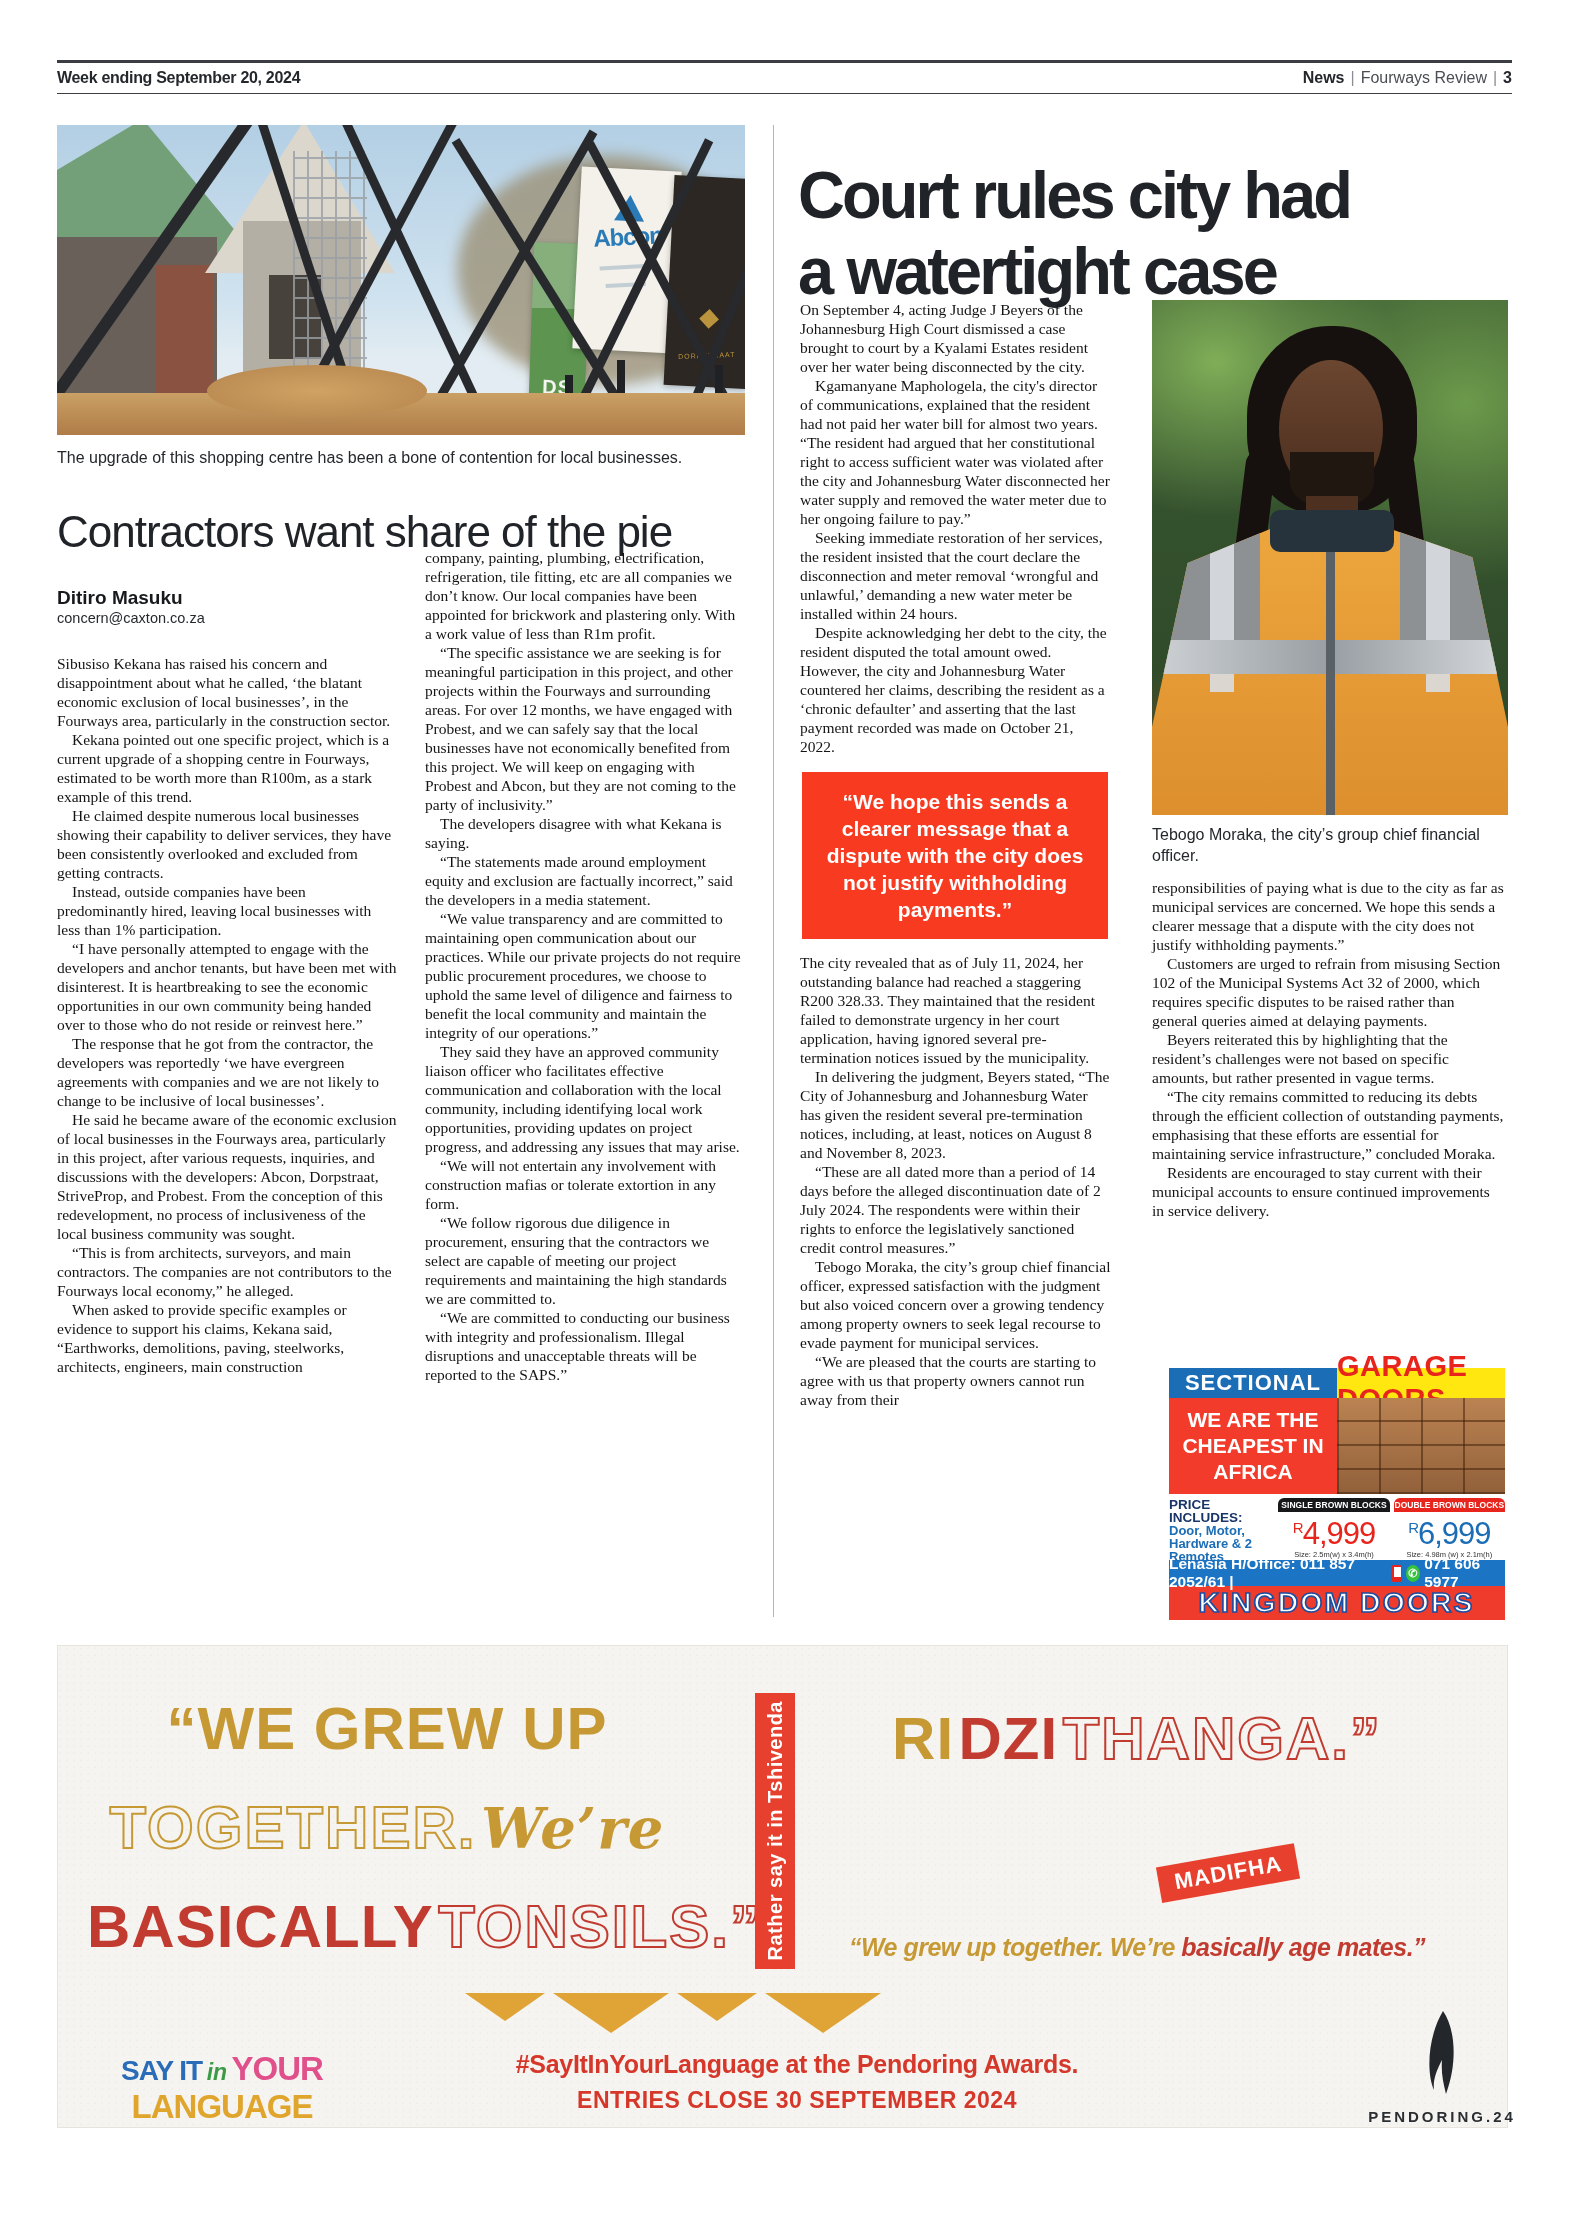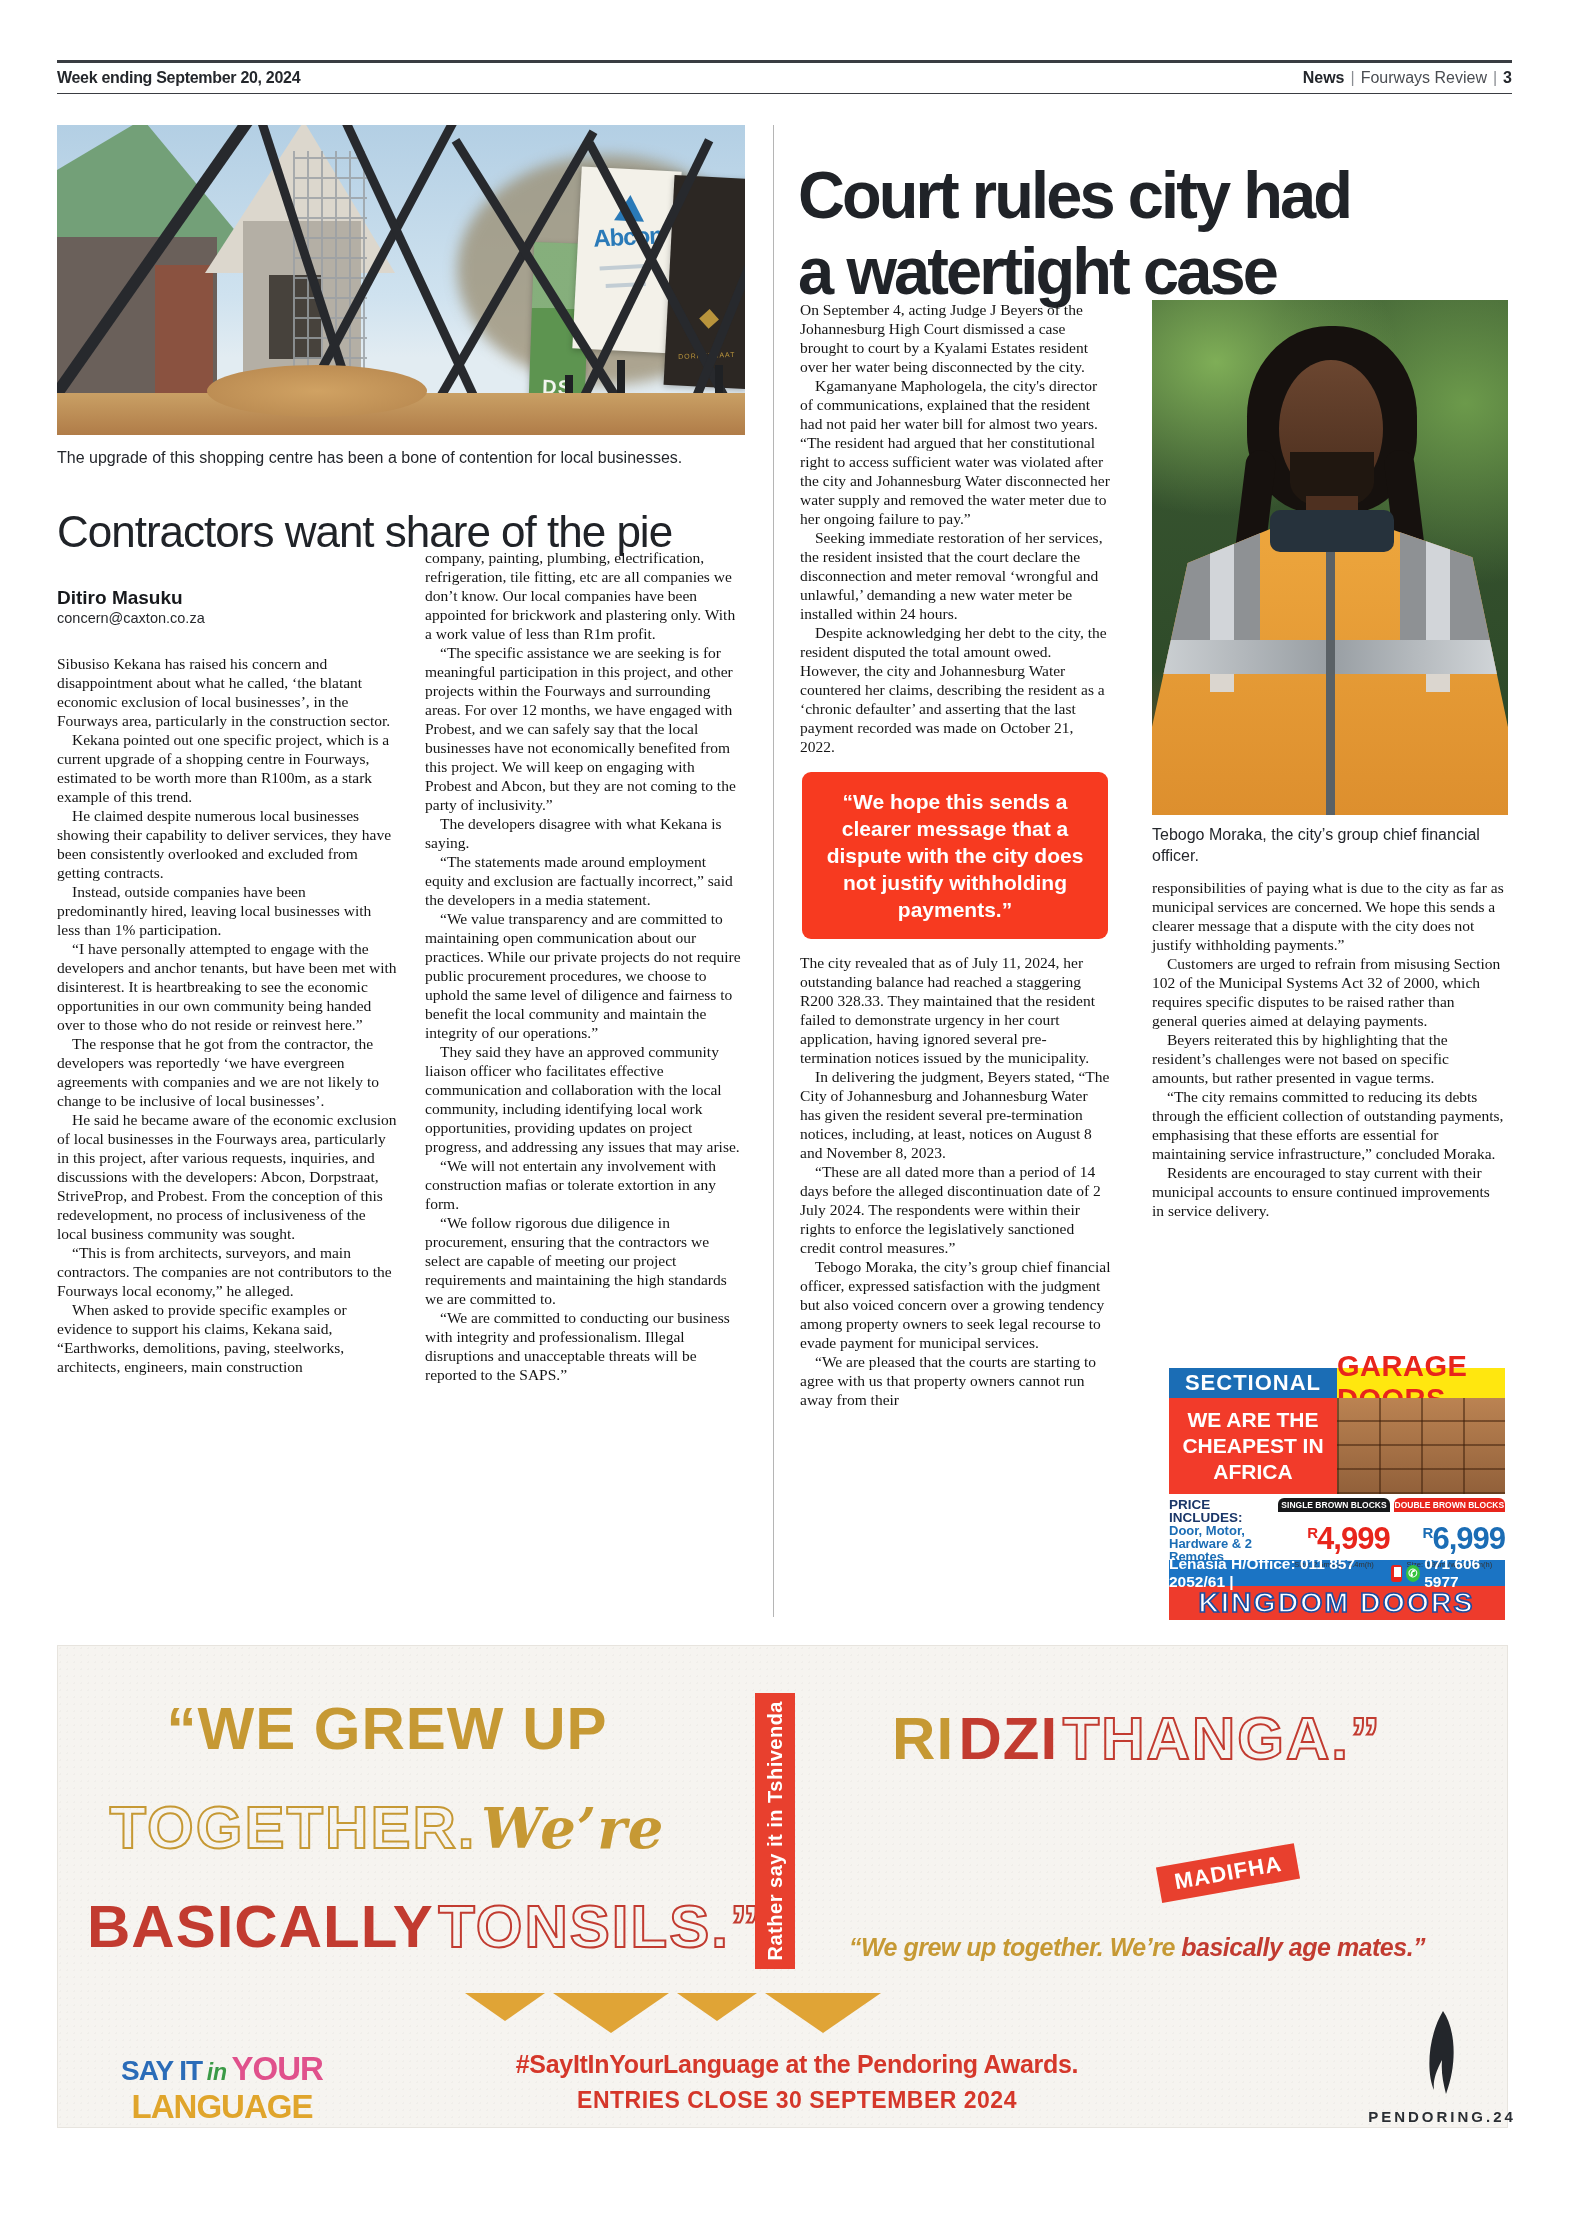--- a/index.html
+++ b/index.html
@@ -77,21 +77,21 @@
   
   .vdiv{position:absolute;left:773px;top:125px;width:1px;height:1492px;background:#b5b5b5;}
 
   
   .ra-head{position:absolute;left:798px;top:112px;width:720px;font-size:67px;line-height:76px;
            font-weight:bold;letter-spacing:-3px;color:#202328;}
   .ra-head span{display:block;transform:scaleX(.97);transform-origin:left top;}
   .ra-col1{left:800px;top:300px;width:312px;}
   .pullquote{background:#f73a20;color:#ffffff;font-family:"Liberation Sans",sans-serif;
              font-size:21px;line-height:27px;font-weight:bold;text-align:center;
-             padding:16px 12px;margin:16px 4px 14px 2px;border-radius:9px;}
+             padding:16px 12px;margin:16px 4px 14px 2px;}
   .ra-col2{left:1152px;top:878px;width:352px;}
   .cap2{position:absolute;left:1152px;top:824px;width:352px;}
 
   
   .photo2{position:absolute;left:1152px;top:300px;width:356px;height:515px;overflow:hidden;
       background:
         radial-gradient(220px 180px at 15% 95%, rgba(186,94,52,.55), transparent 70%),
         radial-gradient(260px 220px at 18% 12%, #7fae57, transparent 70%),
         radial-gradient(300px 260px at 88% 20%, #6c9a4b, transparent 70%),
         linear-gradient(#3c5a33,#2a4526);}
@@ -138,21 +138,21 @@
         linear-gradient(#bb8352,#91603a);}
   .gad-row3{display:flex;height:62px;align-items:stretch;gap:4px;padding-top:4px;}
   .gad-price-info{width:106px;line-height:13px;}
   .gad-pi1{color:#1a3668;font-weight:bold;font-size:13.5px;}
   .gad-pi2{color:#1b6db5;font-weight:bold;font-size:13px;}
   .gad-pbox{width:112px;display:flex;flex-direction:column;}
   .gad-plabel{font-size:8.5px;font-weight:bold;color:#fff;text-align:center;padding:2px 0;
               border-radius:6px 6px 0 0;}
   .lab-single{background:#17181a;}
   .lab-double{background:#e8251c;}
-  .gad-pval{font-weight:bold;font-size:31px;letter-spacing:-1px;line-height:42px;text-align:right;}
+  .gad-pval{font-weight:normal;font-size:31px;letter-spacing:-1px;line-height:32px;text-align:center;}
   .gad-pval .r{font-size:15px;vertical-align:super;}
   .val-red{color:#e8251c;}
   .val-blue{color:#1b6db5;}
   .gad-psize{font-size:7.5px;color:#333;text-align:center;}
   .gad-row4{height:26px;background:#1b74c4;color:#fff;font-weight:bold;font-size:15.5px;
             display:flex;align-items:center;justify-content:center;gap:4px;}
   .ic-phone{display:inline-block;width:13px;height:17px;background:#e8251c;border-radius:3px;
             position:relative;}
   .ic-phone::after{content:"";position:absolute;left:3px;top:2px;width:7px;height:10px;background:#fff;}
   .ic-wa{display:inline-block;width:17px;height:17px;background:#35c33f;border-radius:50%;color:#fff;

